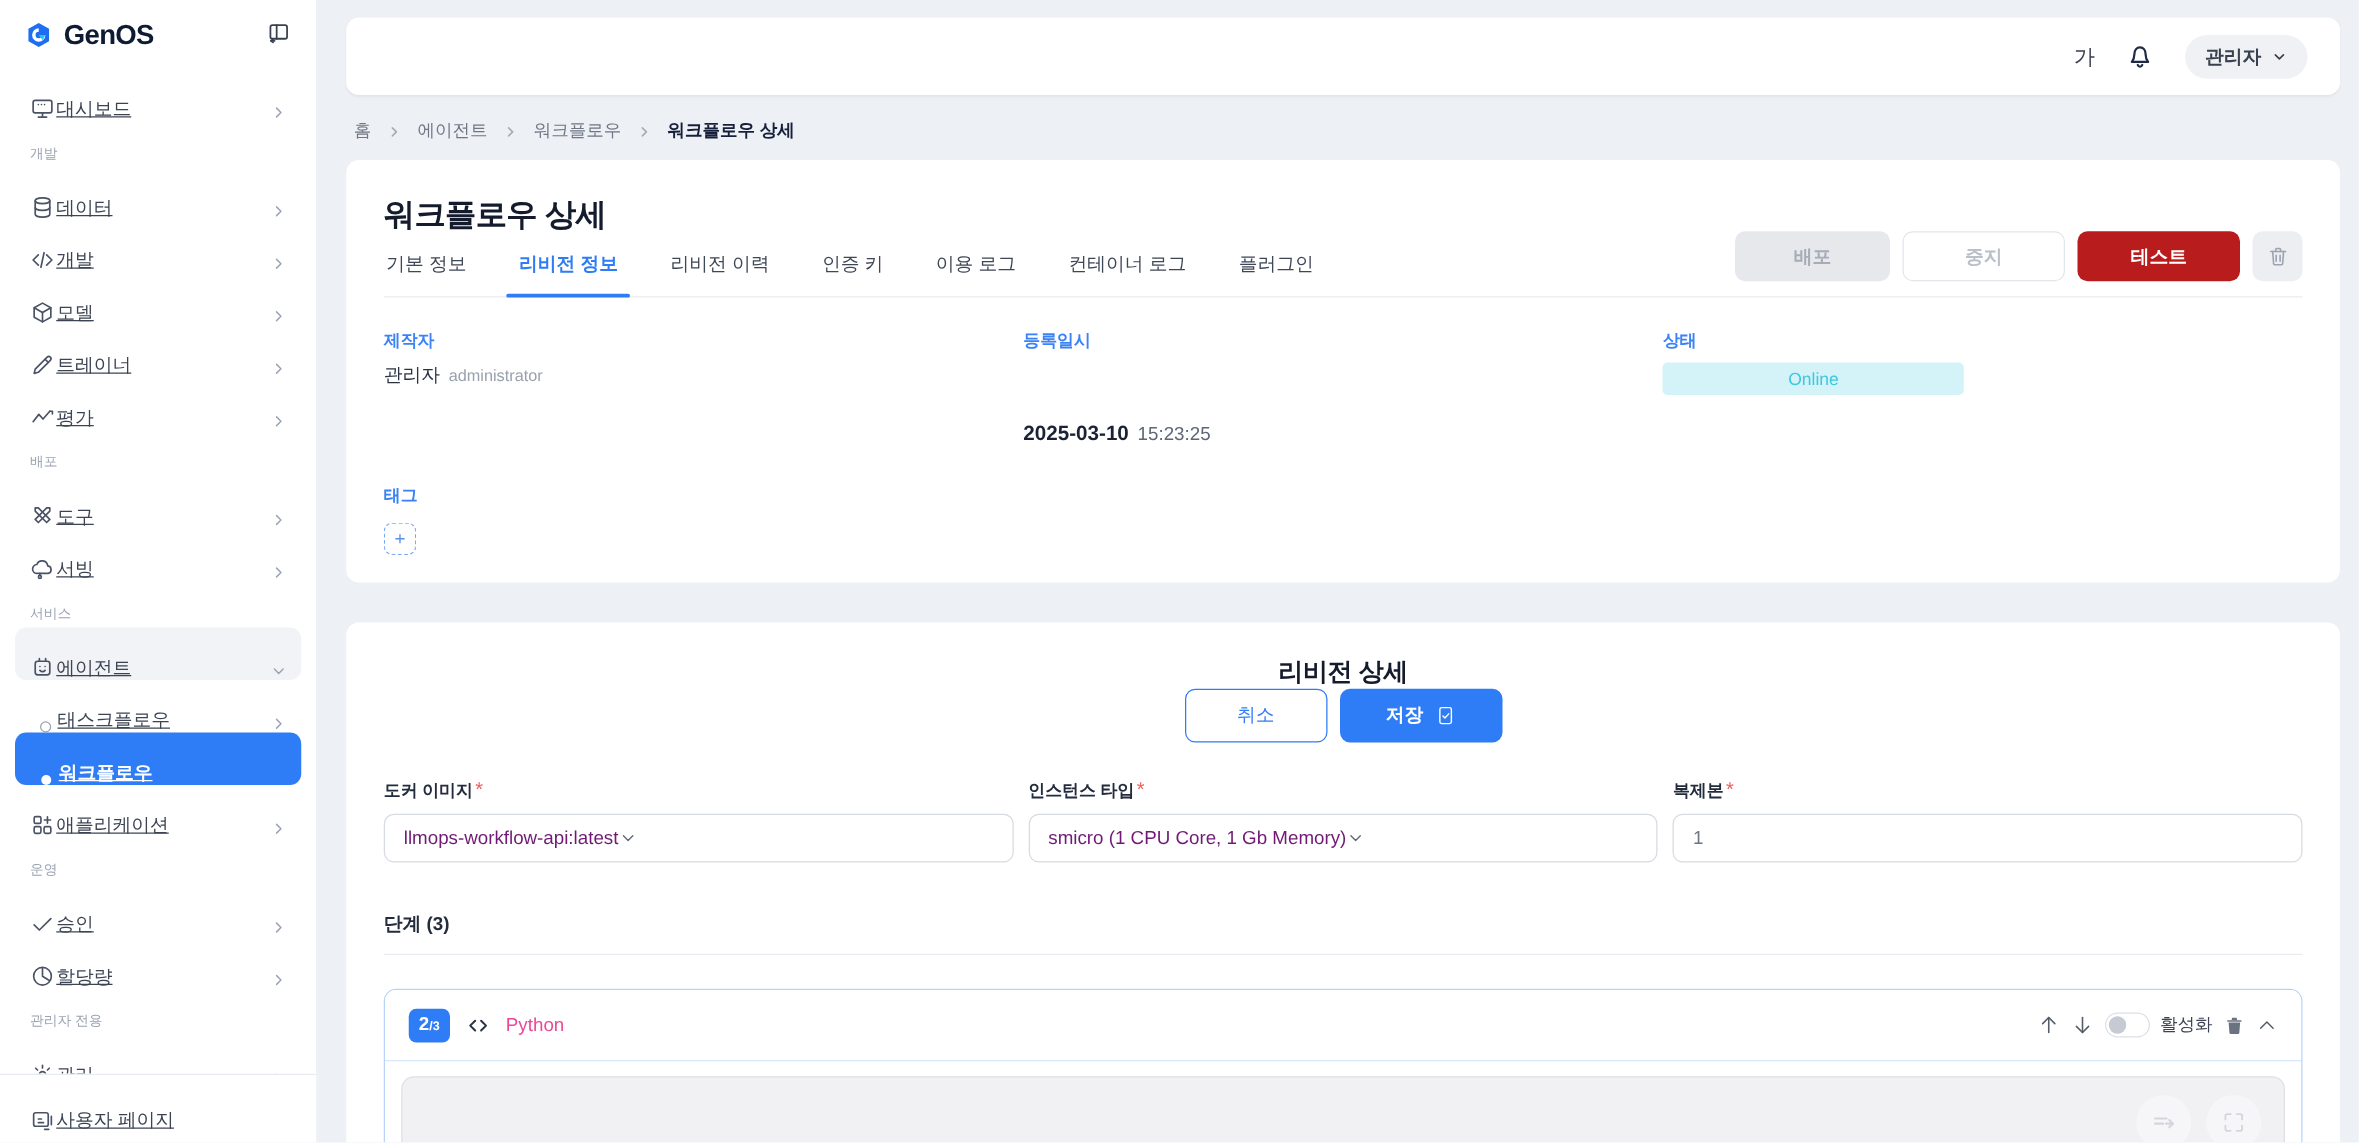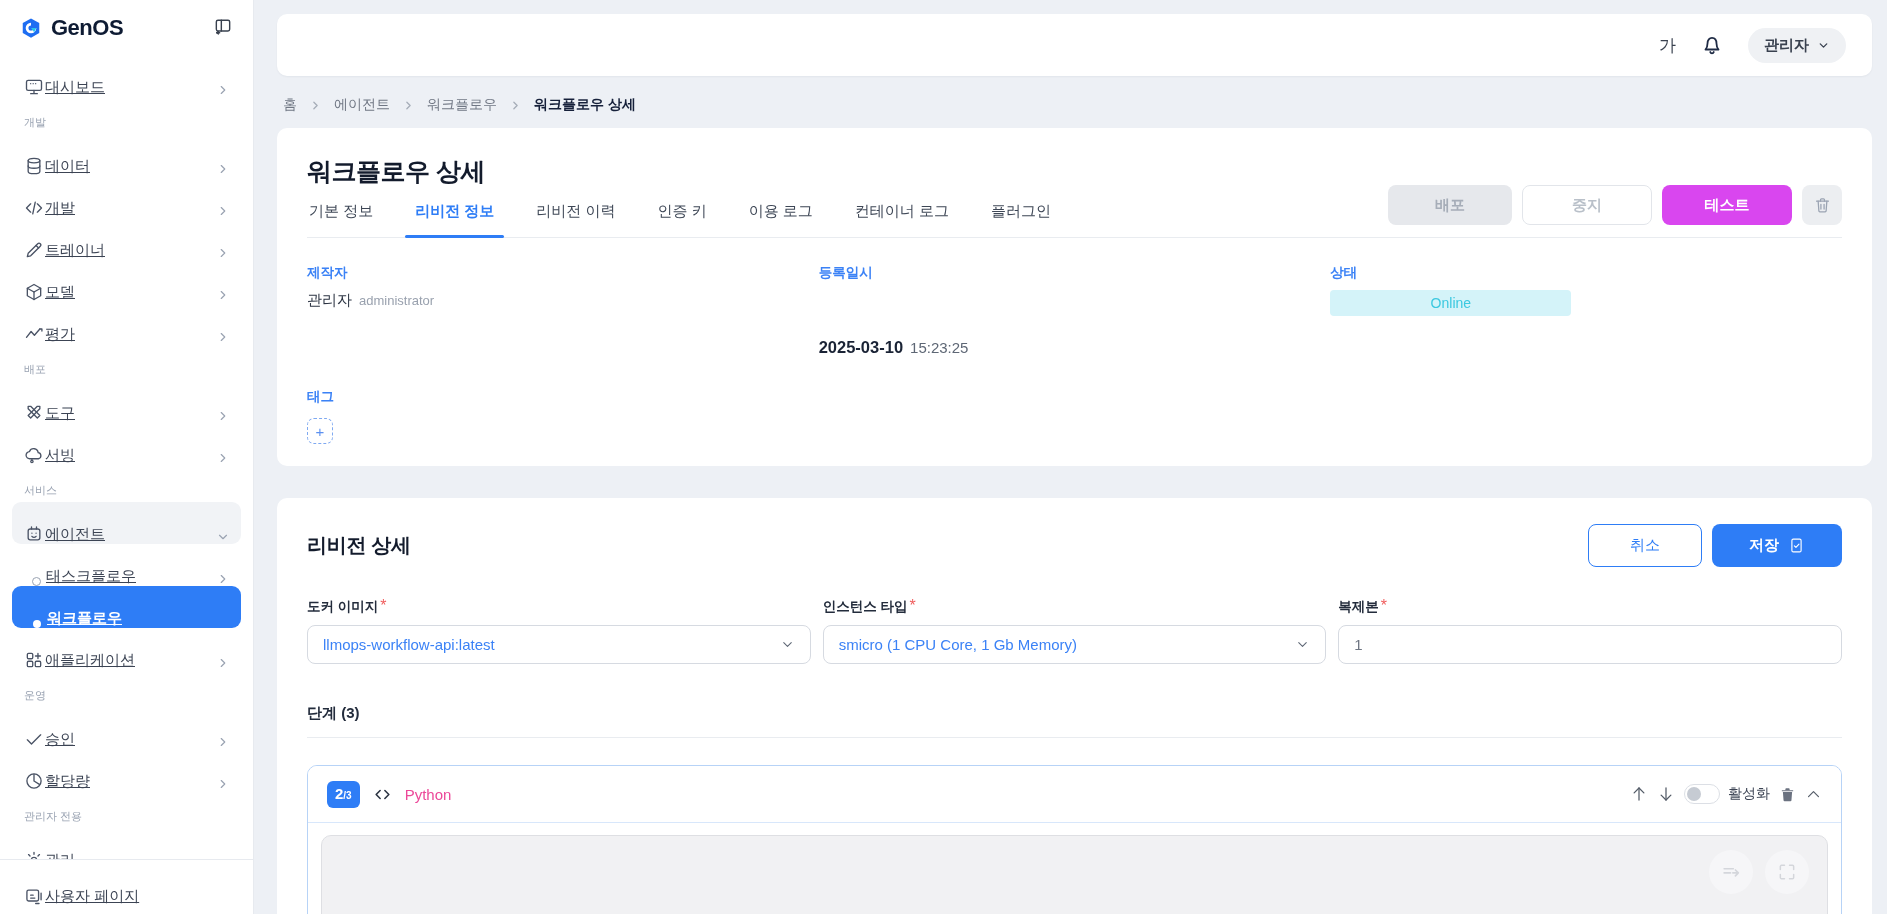--- a/index.html
+++ b/index.html
@@ -47,47 +47,47 @@
 
   .tabs-row { position:relative; border-bottom:1px solid #E9ECF0; display:flex; align-items:flex-end; }
   .tabs { display:flex; gap:38px; }
   .tab { font-size:15px; color:#3E4756; padding:14px 2px 16px; cursor:pointer; position:relative; background:none; border:none; font-family:inherit; }
   .tab.active { color:#2E7DF6; font-weight:bold; }
   .tab.active::after { content:""; position:absolute; left:-8px; right:-8px; bottom:-1px; height:3px; background:#2E7DF6; border-radius:2px; }
   .tab-actions { position:absolute; right:0; bottom:12px; display:flex; gap:10px; align-items:center; }
   .btn { height:40px; border-radius:8px; font-size:15px; font-weight:bold; font-family:inherit; cursor:pointer; }
   .btn-deploy { width:124px; background:#E6E8EC; color:#A6ADB8; border:none; cursor:default; }
   .btn-stop { width:130px; background:#fff; color:#B9C0C9; border:1px solid #E2E5EA; cursor:default; }
-  .btn-test { width:130px; background:#d946ef; color:#fff; border:none; }
+  .btn-test { width:130px; background:#b91c1c; color:#fff; border:none; }
   .btn-trash { width:40px; background:#ECEEF1; border:none; display:flex; align-items:center; justify-content:center; }
   .btn-trash svg { stroke:#9AA3B2; fill:none; stroke-width:1.6; stroke-linecap:round; stroke-linejoin:round; }
 
   .info-grid { display:grid; grid-template-columns:1fr 1fr 1fr; margin-top:26px; }
   .info-label { font-size:13.5px; font-weight:bold; color:#3b82f6; }
   .info-value { margin-top:9px; display:flex; align-items:baseline; gap:7px; }
   .creator-name { font-size:15px; color:#2B3342; }
   .creator-id { font-size:13px; color:#99A1AE; }
   .created-date { font-size:16.5px; font-weight:bold; color:#1A2335; }
   .created-time { font-size:15px; color:#5E6775;margin-top:48px; }
   .status-badge { display:inline-block; width:241px; text-align:center; background:#D4F3F9; color:#3BC8E0; font-size:14px; padding:5px 0; border-radius:4px; margin-top:8px; }
   .tags-block { margin-top:31px; }
   .add-tag-btn { margin-top:12px; width:26px; height:26px; border:1.5px dashed #7FA9F1; border-radius:7px; background:#fff; color:#5B90F0; font-size:15px; line-height:1; cursor:pointer; display:flex; align-items:center; justify-content:center; }
 
   .card-bottom { margin-top:32px; padding:26px 30px; height:560px; }
-  .rev-header { display:flex; align-items:center; justify-content:space-between; }
+  .rev-header { display:flex; align-items:center; justify-content:space-between;flex-direction:column; }
   .rev-title { font-size:20px; font-weight:bold; color:#131B2C; letter-spacing:-0.3px; }
   .rev-actions { display:flex; gap:10px; }
   .btn-cancel { width:114px; height:43px; background:#fff; border:1px solid #2E7DF6; color:#2E7DF6; border-radius:8px; font-size:15px; font-family:inherit; cursor:pointer; }
   .btn-save { width:130px; height:43px; background:#2E7DF6; border:none; color:#fff; border-radius:8px; font-size:15px; font-weight:bold; font-family:inherit; cursor:pointer; display:flex; align-items:center; justify-content:center; gap:9px; }
   .btn-save svg { stroke:#fff; fill:none; stroke-width:1.6; stroke-linecap:round; stroke-linejoin:round; }
 
   .form-grid { display:grid; grid-template-columns:1fr 1fr 1fr; gap:12px; margin-top:30px; }
   .field-label { font-size:13.5px; font-weight:bold; color:#232C3C; }
   .req { color:#F05D5D; margin-left:2px; }
-  .select-box { margin-top:9px; height:39px; border:1px solid #D6DAE1; border-radius:8px; padding:0 15px; display:flex; align-items:center; justify-content:space-between; font-size:15px; color:#3b82f6; cursor:pointer; background:#fff; }
+  .select-box { margin-top:9px; height:39px; border:1px solid #D6DAE1; border-radius:8px; padding:0 15px; display:flex; align-items:center; font-size:15px; color:#701a75; cursor:pointer; background:#fff; }
   .select-box svg { stroke:#5E6775; fill:none; stroke-width:1.7; stroke-linecap:round; stroke-linejoin:round; flex-shrink:0; }
   .text-input { margin-top:9px; width:100%; height:39px; border:1px solid #D6DAE1; border-radius:8px; padding:0 15px; font-size:15px; color:#6F7683; font-family:inherit; background:#fff; }
 
   .steps-heading { margin-top:40px; font-size:15px; font-weight:bold; color:#232C3C; }
   .steps-divider { border:none; border-top:1px solid #E9ECF0; margin-top:14px; }
 
   .step-card { margin-top:27px; border:1px solid #B7D3F7; border-radius:10px; overflow:hidden; }
   .step-header { height:57px; display:flex; align-items:center; gap:13px; padding:0 19px; border-bottom:1px solid #D8E7FB; background:#fff; }
   .step-badge { background:#2E7DF6; color:#fff; border-radius:6px; padding:5px 8px 6px; font-weight:bold; line-height:1; }
   .step-badge .idx { font-size:15px; }
@@ -184,41 +184,41 @@
         <span class="chev">
             <svg width="14" height="14" viewBox="0 0 24 24" stroke="currentColor" fill="none" stroke-width="2" stroke-linecap="round" stroke-linejoin="round">
               <path d="M9 6l6 6-6 6"></path>
             </svg>
           </span>
       </div>
 
       <div class="nav-item">
         <span class="icon">
             <svg width="20" height="20" viewBox="0 0 24 24">
-              <path d="M4 20l1-4L16.5 4.5a2.1 2.1 0 013 3L8 19l-4 1z"></path>
-              <path d="M14.5 6.5l3 3"></path>
-            </svg>
-          </span>
-        <span>트레이너</span>
-        <span class="chev">
-            <svg width="14" height="14" viewBox="0 0 24 24" stroke="currentColor" fill="none" stroke-width="2" stroke-linecap="round" stroke-linejoin="round">
-              <path d="M9 6l6 6-6 6"></path>
-            </svg>
-          </span>
-      </div>
-
-      <div class="nav-item">
-        <span class="icon">
-            <svg width="20" height="20" viewBox="0 0 24 24">
               <path d="M12 3l8 4.5v9L12 21l-8-4.5v-9L12 3z"></path>
               <path d="M4 7.5l8 4.5 8-4.5"></path>
               <path d="M12 12v9"></path>
             </svg>
           </span>
         <span>모델</span>
+        <span class="chev">
+            <svg width="14" height="14" viewBox="0 0 24 24" stroke="currentColor" fill="none" stroke-width="2" stroke-linecap="round" stroke-linejoin="round">
+              <path d="M9 6l6 6-6 6"></path>
+            </svg>
+          </span>
+      </div>
+
+      <div class="nav-item">
+        <span class="icon">
+            <svg width="20" height="20" viewBox="0 0 24 24">
+              <path d="M4 20l1-4L16.5 4.5a2.1 2.1 0 013 3L8 19l-4 1z"></path>
+              <path d="M14.5 6.5l3 3"></path>
+            </svg>
+          </span>
+        <span>트레이너</span>
         <span class="chev">
             <svg width="14" height="14" viewBox="0 0 24 24" stroke="currentColor" fill="none" stroke-width="2" stroke-linecap="round" stroke-linejoin="round">
               <path d="M9 6l6 6-6 6"></path>
             </svg>
           </span>
       </div>
 
       <div class="nav-item">
         <span class="icon">
             <svg width="20" height="20" viewBox="0 0 24 24">

